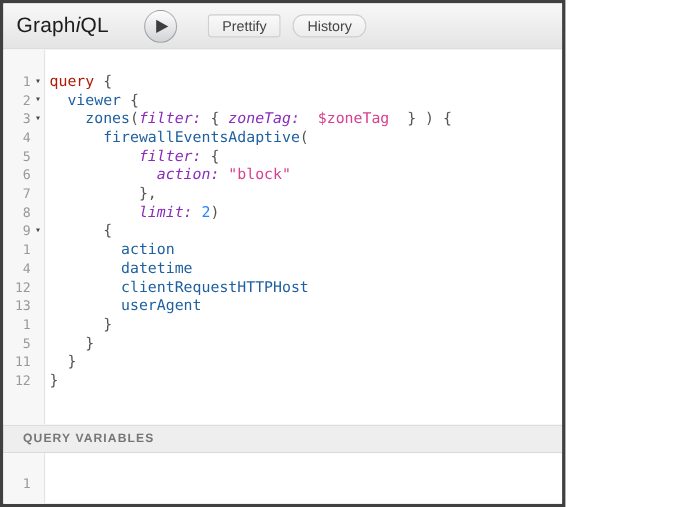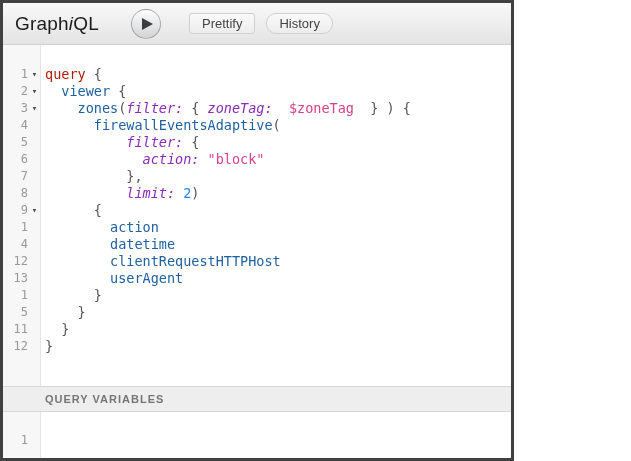--- a/index.html
+++ b/index.html
@@ -99,21 +99,21 @@
   .tok-number{color:var(--c-number,#2882F9);}
   .tok-punct{color:var(--c-punctuation,#555);}
 
   
   .varbar{
     flex:0 0 26px;height:26px;
     background:#eeeeee;
     border-top:1px solid #d6d6d6;
     border-bottom:1px solid #d6d6d6;
     display:flex;align-items:center;
-    padding-left:42px;
+    padding-left:18px;
     cursor:row-resize;
   }
   .varbar-title{
     font-size:11px;font-weight:700;color:#767676;
     letter-spacing:1px;text-transform:uppercase;
   }
   .vars{
     flex:0 0 46px;
     display:flex;background:#fff;overflow:hidden;
   }

